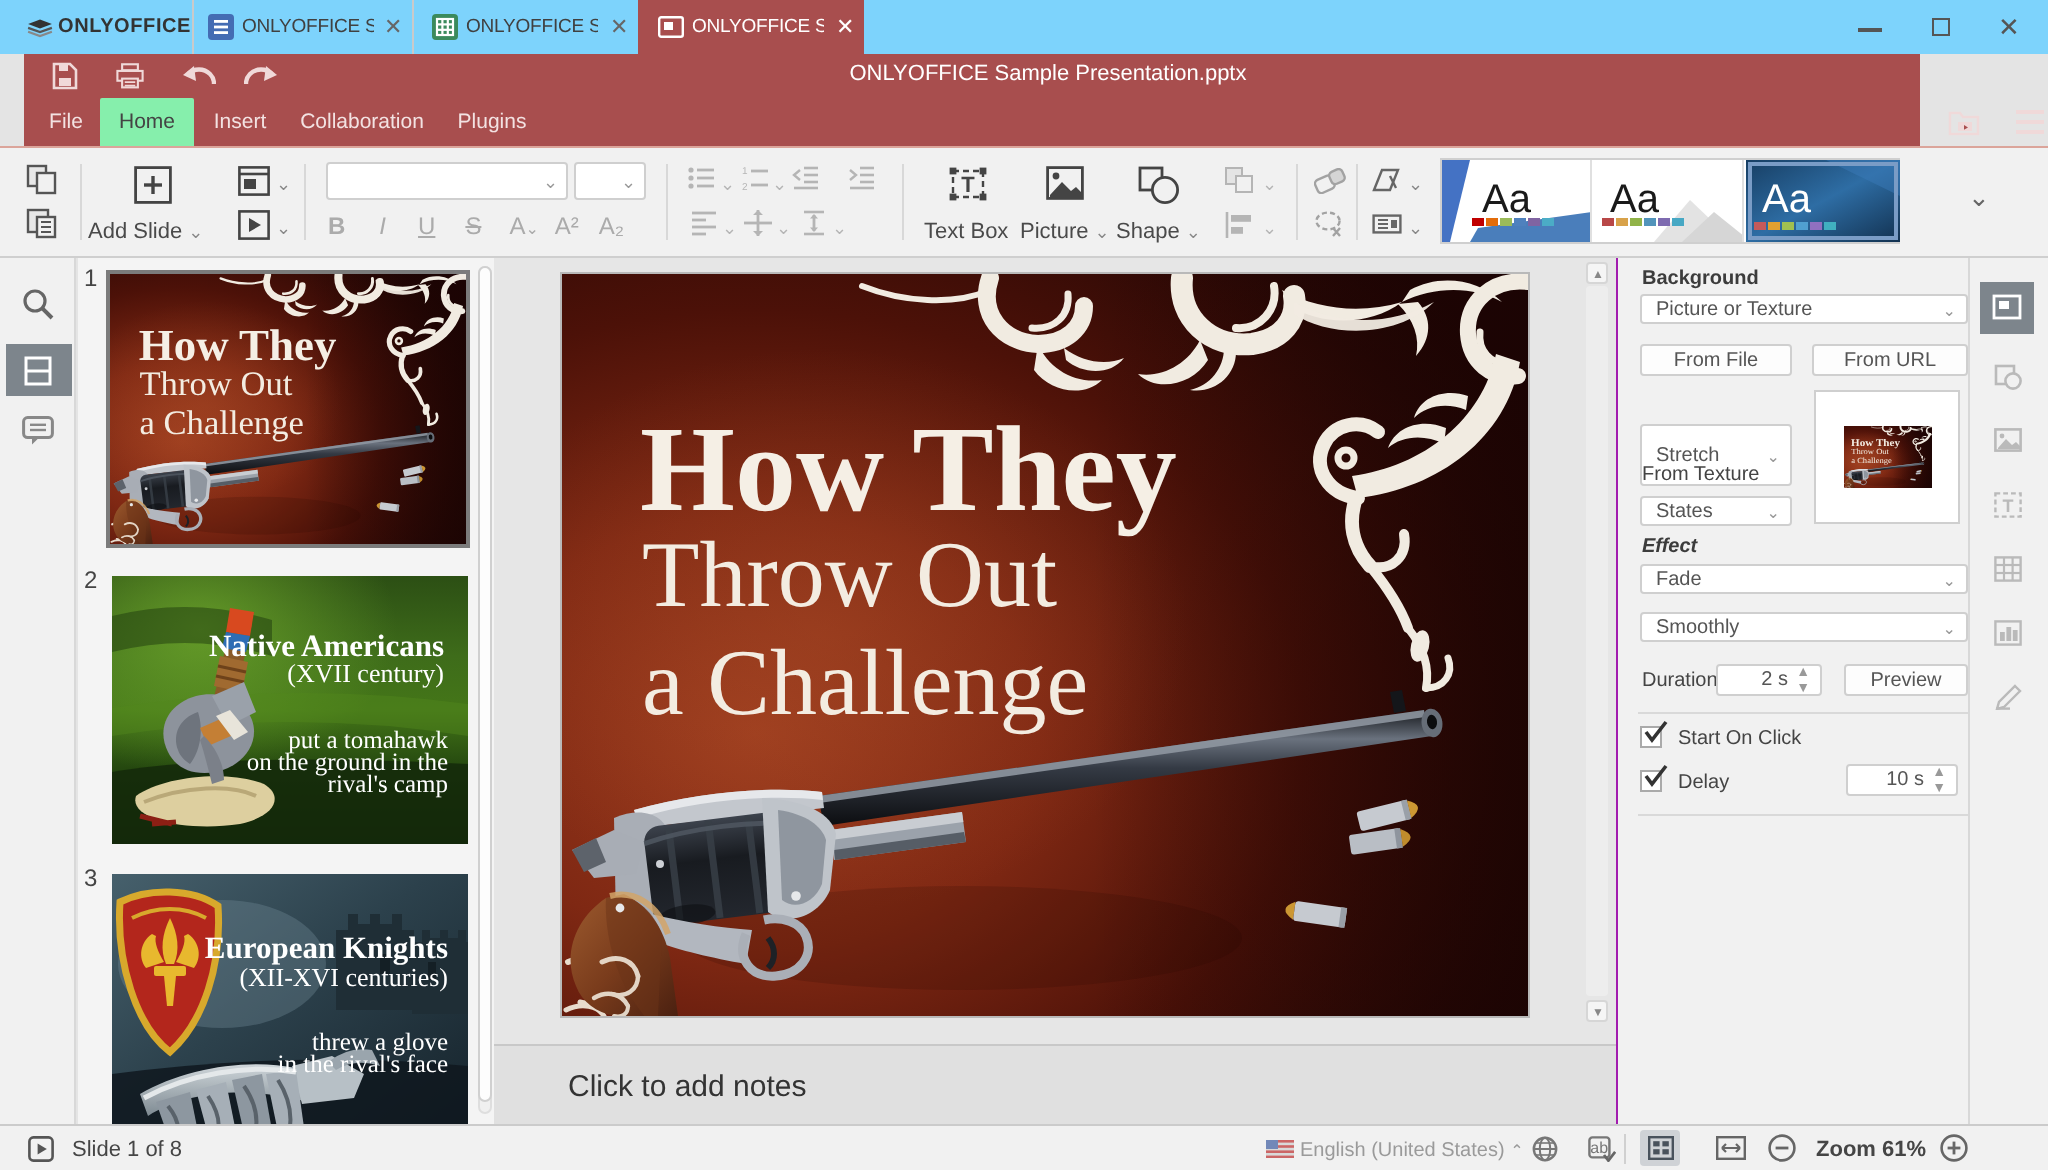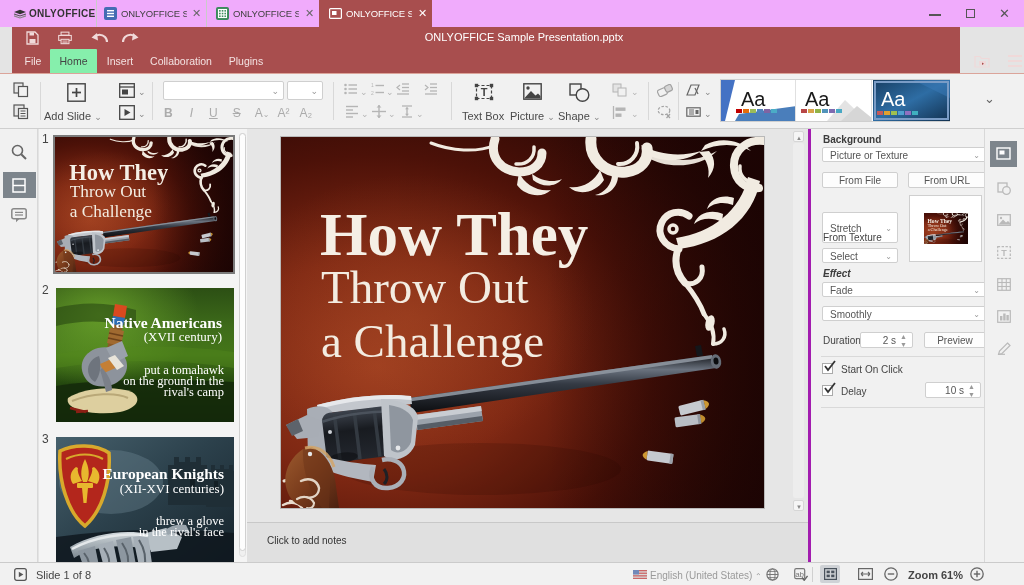--- a/index.html
+++ b/index.html
@@ -1,38 +1,38 @@
 <!DOCTYPE html>
 <html><head><meta charset="utf-8">
 <style>
 *{margin:0;padding:0;box-sizing:border-box;}
 html,body{width:1024px;height:585px;overflow:hidden;font-family:"Liberation Sans",sans-serif;}
 body{position:relative;background:#e4e4e4;}
 .abs{position:absolute;}
 
-#titlebar{left:0;top:0;width:1024px;height:27px;background:#f0abfc;}
+#titlebar{left:0;top:0;width:1024px;height:27px;background:#7dd3fc;}
 .ttab{position:absolute;top:0;height:27px;border-left:1px solid #cacaca;}
 .ttab .tx{position:absolute;top:8px;font-size:9.5px;color:#404040;white-space:nowrap;letter-spacing:-.1px;max-width:66px;overflow:hidden;}
 .tclose{position:absolute;top:7px;font-size:11px;color:#666;}
 
 #redhead{left:12px;top:27px;width:948px;height:46px;background:#a84e4e;}
 .menutab{position:absolute;top:22px;height:24px;line-height:24px;color:#f3e2e2;font-size:10.5px;text-align:center;}
 .menutab.active{background:#86efac;color:#444444;border-radius:1px 1px 0 0;}
 
 #toolbar{left:0;top:73px;width:1024px;height:56px;background:#f1f1f1;border-bottom:1px solid #cfcfcf;}
 #toolbar::before{content:"";position:absolute;left:0;top:0;width:100%;height:1px;background:#dba49a;}
 .vsep{position:absolute;top:9px;height:38px;width:1px;background:#d8d8d8;}
 .tbtxt{position:absolute;font-size:11px;color:#4a4a4a;white-space:nowrap;}
 .combo{position:absolute;background:#fff;border:1px solid #cfcfcf;border-radius:2px;}
 .combo .car{position:absolute;right:4px;top:50%;margin-top:-5px;color:#999;font-size:9px;}
 
 #leftbar{left:0;top:129px;width:38px;height:433px;background:#f1f1f1;border-right:1px solid #d8d8d8;}
 #thumbs{left:39px;top:129px;width:208px;height:433px;background:#f4f4f4;}
 #canvas{left:247px;top:129px;width:561px;height:433px;background:#e6e6e6;}
-#rpanel{left:808px;top:129px;width:176px;height:433px;background:#f1f1f1;border-left:3px solid #a21caf;}
+#rpanel{left:808px;top:129px;width:176px;height:433px;background:#f1f1f1;border-left:1px solid #a21caf;}
 #riconbar{left:984px;top:129px;width:40px;height:433px;background:#f1f1f1;border-left:1px solid #d8d8d8;}
 #notes{left:247px;top:522px;width:561px;height:40px;background:#e0e0e0;border-top:1px solid #c8c8c8;}
 
 .rp-lab{position:absolute;font-size:10px;color:#444;}
 .rp-bold{font-weight:bold;color:#3c3c3c;}
 .rp-combo{position:absolute;background:#fff;border:1px solid #cfcfcf;border-radius:2px;font-size:10px;color:#555;}
 .rp-combo span{position:absolute;left:7px;top:50%;transform:translateY(-50%);}
 .rp-combo .car{position:absolute;right:5px;top:50%;margin-top:-4px;left:auto;color:#999;font-size:8px;transform:none;}
 .rp-btn{position:absolute;background:#fdfdfd;border:1px solid #cfcfcf;border-radius:2px;font-size:10px;color:#555;text-align:center;}
 .rp-div{position:absolute;height:1px;background:#d9d9d9;left:818px;width:166px;}
@@ -638,42 +638,42 @@
 
   <div class="abs" style="left:546px;top:2px;width:11px;height:11px;background:#f5f5f5;border:1px solid #d6d6d6;border-radius:2px;">
       <div style="position:absolute;left:2px;top:3px;font-size:6px;color:#888;">▲</div>
     </div>
   <div class="abs" style="left:546px;top:14px;width:11px;height:355px;background:#ededed;border-radius:2px;"></div>
   <div class="abs" style="left:546px;top:371px;width:11px;height:11px;background:#f5f5f5;border:1px solid #d6d6d6;border-radius:2px;">
       <div style="position:absolute;left:2px;top:3px;font-size:6px;color:#888;">▼</div>
     </div>
 </div>
 <div class="abs" id="notes">
-    <div style="position:absolute;left:20px;top:12px;font-size:10px;color:#333;">Click to add notes</div>
+    <div style="position:absolute;left:37px;top:12px;font-size:15px;color:#333;">Click to add notes</div>
   </div>
 <div class="abs" id="rpanel">
   <div class="rp-lab rp-bold" style="left:12px;top:5px;">Background</div>
   <div class="rp-combo" style="left:11px;top:18px;width:164px;height:15px;">
       <span>Picture or Texture</span>
       <span class="car">⌄</span>
     </div>
   <div class="rp-btn" style="left:11px;top:43px;width:76px;height:16px;line-height:15px;">From File</div>
   <div class="rp-btn" style="left:97px;top:43px;width:78px;height:16px;line-height:15px;">From URL</div>
   <div class="rp-combo" style="left:11px;top:83px;width:76px;height:31px;">
       <span>Stretch</span>
       <span class="car">⌄</span>
     </div>
   <div class="abs" style="left:98px;top:66px;width:73px;height:67px;background:#fff;border:1px solid #cfcfcf;">
     <svg style="position:absolute;left:14px;top:17px" width="44" height="31" viewBox="0 0 483 371" preserveAspectRatio="none">
         <use href="#slide1"></use>
       </svg>
   </div>
   <div class="rp-lab" style="left:12px;top:103px;">From Texture</div>
   <div class="rp-combo" style="left:11px;top:119px;width:76px;height:15px;">
-      <span>Select</span>
+      <span>States</span>
       <span class="car">⌄</span>
     </div>
   <div class="rp-lab rp-bold" style="left:12px;top:139px;font-style:italic;">Effect</div>
   <div class="rp-combo" style="left:11px;top:153px;width:164px;height:15px;">
       <span>Fade</span>
       <span class="car">⌄</span>
     </div>
   <div class="rp-combo" style="left:11px;top:177px;width:164px;height:15px;">
       <span>Smoothly</span>
       <span class="car">⌄</span>

